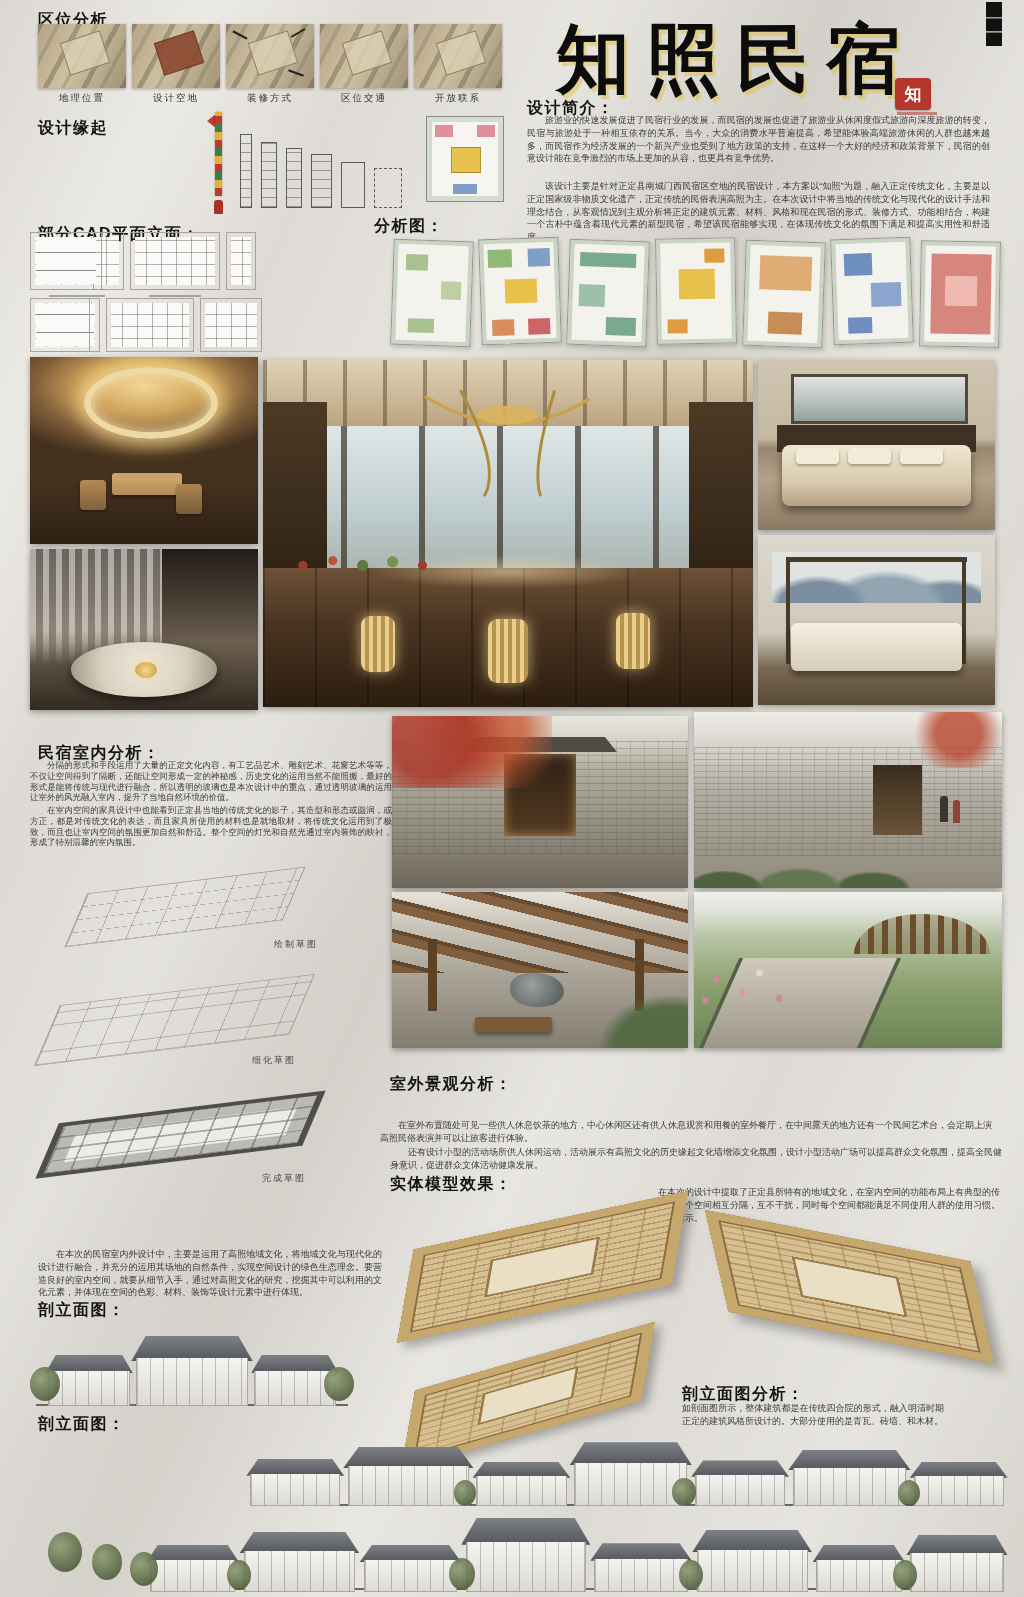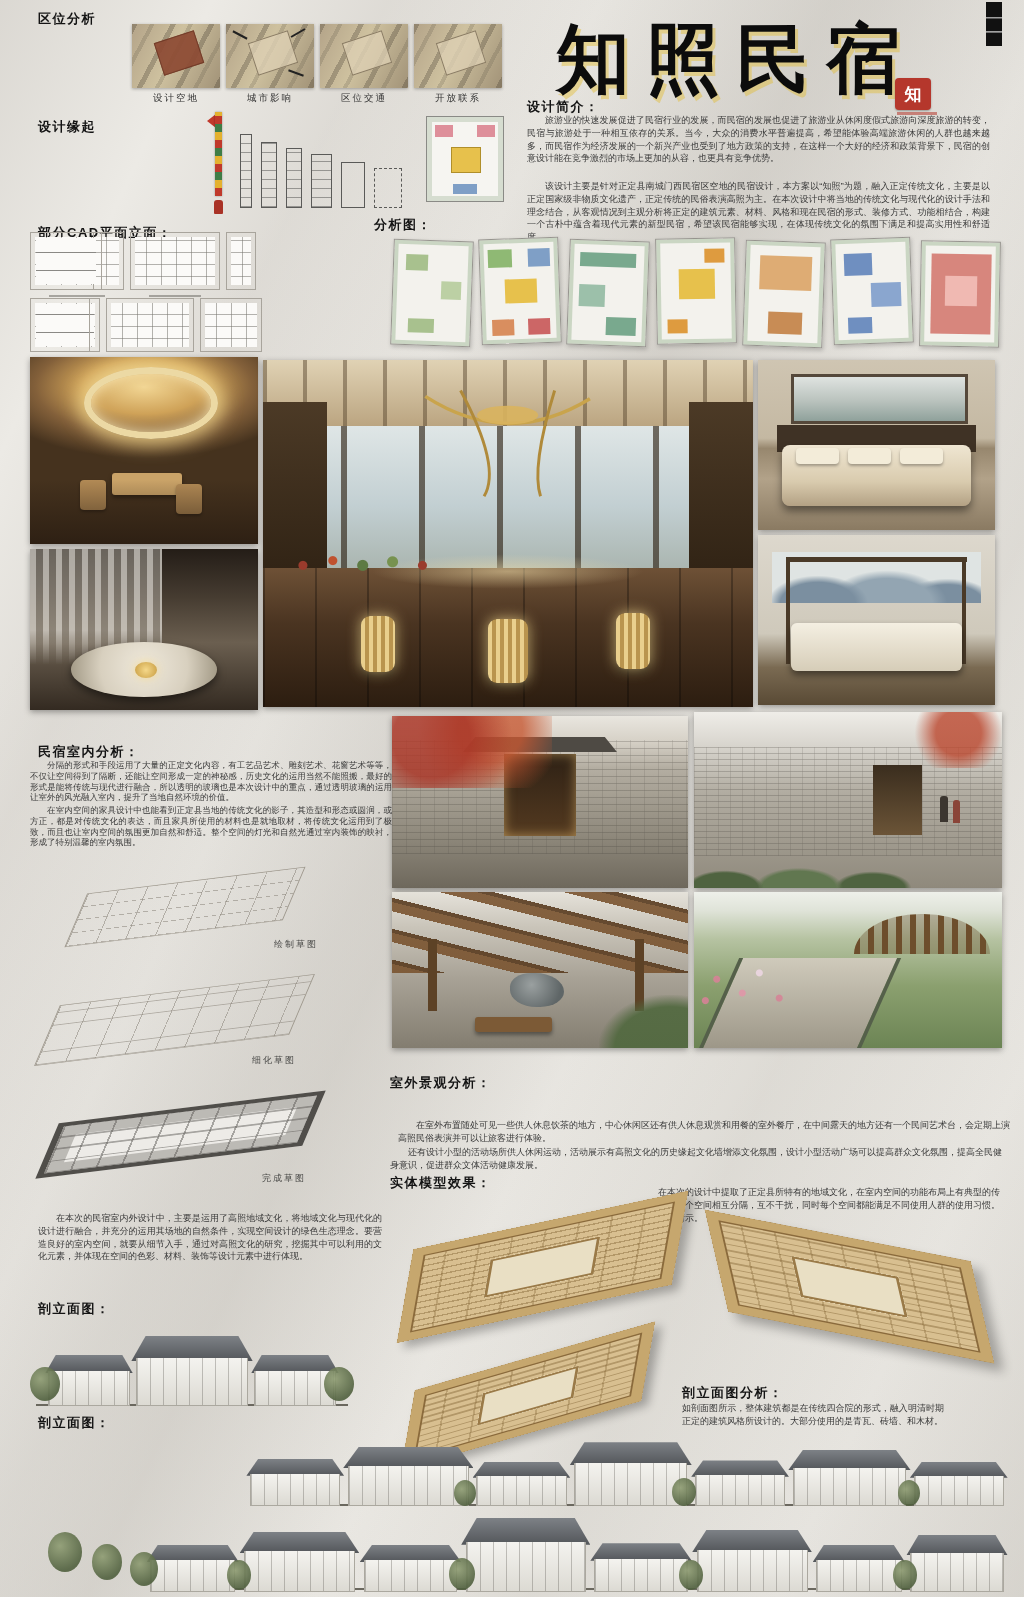--- a/index.html
+++ b/index.html
@@ -4,21 +4,21 @@
 <style>
   html,body{margin:0;padding:0;}
   body{width:1024px;height:1597px;font-family:"Liberation Sans",sans-serif;}
   .poster{position:relative;width:1024px;height:1597px;overflow:hidden;
     background:
       linear-gradient(115deg, rgba(175,170,162,.28) 0%, transparent 12%, rgba(190,185,178,.30) 22%, transparent 34%, rgba(172,167,158,.26) 47%, transparent 60%, rgba(188,184,176,.30) 72%, transparent 86%, rgba(175,170,160,.22) 100%),
       linear-gradient(300deg, rgba(160,155,148,.14) 0%, transparent 30%, rgba(160,155,148,.16) 55%, transparent 80%),
       #eceae5;}
   .abs{position:absolute;}
   h1,h2,p,figure,figcaption{margin:0;padding:0;}
-  .sec-h{font-size:13px;font-weight:bold;color:#141414;letter-spacing:1.5px;}
+  .sec-h{font-size:16px;font-weight:bold;color:#141414;letter-spacing:1.5px;}
   .body-t{font-size:9px;line-height:12.8px;color:#3a3a3a;text-align:justify;}
   .body-t.ind{text-indent:2em;}
   .small-t{font-size:8.5px;line-height:10.8px;color:#3a3a3a;text-align:justify;text-indent:2em;}
   .cap{font-size:9.5px;color:#333;text-align:center;letter-spacing:2px;}
   .ph{position:absolute;overflow:hidden;box-shadow:0 2px 6px rgba(0,0,0,.35);}
   
   .aerial{width:88px;height:64px;position:relative;overflow:hidden;box-shadow:0 1px 3px rgba(0,0,0,.3);
     background:
       repeating-linear-gradient(118deg, rgba(70,62,50,.30) 0 5px, transparent 5px 16px, rgba(95,88,72,.22) 16px 20px, transparent 20px 34px),
       linear-gradient(115deg,#b4a489 0%,#cec19f 45%,#a29378 100%);}
@@ -200,34 +200,40 @@
 </style>
 </head>
 <body>
 
 <div class="poster">
 
   <div class="edge-mark"></div>
 
   <h2 class="sec-h abs" style="left:38px;top:10px;">区位分析</h2>
 
+  <figure class="abs" style="left:38px;top:24px;">
+    <div class="aerial">
+        <div class="pale"></div>
+      </div>
+    <figcaption class="cap" style="margin-top:4px;">地理位置</figcaption>
+  </figure>
   <figure class="abs" style="left:132px;top:24px;">
     <div class="aerial">
         <div class="parcel"></div>
       </div>
     <figcaption class="cap" style="margin-top:4px;">设计空地</figcaption>
   </figure>
   <figure class="abs" style="left:226px;top:24px;">
     <div class="aerial">
         <div class="pale"></div>
       <div class="arrow" style="left:6px;top:10px;transform:rotate(28deg);"></div>
       <div class="arrow" style="right:8px;top:8px;transform:rotate(-30deg);"></div>
       <div class="arrow" style="right:10px;bottom:14px;transform:rotate(20deg);"></div>
     </div>
-    <figcaption class="cap" style="margin-top:4px;">城市影响</figcaption>
+    <figcaption class="cap" style="margin-top:4px;">装修方式</figcaption>
   </figure>
   <figure class="abs" style="left:320px;top:24px;">
     <div class="aerial">
         <div class="pale"></div>
       </div>
     <figcaption class="cap" style="margin-top:4px;">区位交通</figcaption>
   </figure>
   <figure class="abs" style="left:414px;top:24px;">
     <div class="aerial">
         <div class="pale"></div>
@@ -417,21 +423,21 @@
       <div class="axon"></div>
     </div>
   <span class="sk-label" style="left:252px;top:1054px;text-align:center;">细化草图</span>
 
   <div class="sk" style="left:28px;top:1082px;width:306px;height:106px;">
       <div class="axon dark"></div>
     </div>
   <span class="sk-label" style="left:262px;top:1172px;">完成草图</span>
 
   <h2 class="sec-h abs" style="left:390px;top:1074px;">室外景观分析：</h2>
-  <p class="body-t ind abs" style="left:398px;top:1119px;width:612px;">在室外布置随处可见一些供人休息饮茶的地方，中心休闲区还有供人休息观赏和用餐的室外餐厅，在中间露天的地方还有一个民间艺术台，会定期上演高照民俗表演并可以让旅客进行体验。</p>
+  <p class="body-t ind abs" style="left:380px;top:1119px;width:612px;">在室外布置随处可见一些供人休息饮茶的地方，中心休闲区还有供人休息观赏和用餐的室外餐厅，在中间露天的地方还有一个民间艺术台，会定期上演高照民俗表演并可以让旅客进行体验。</p>
   <p class="body-t ind abs" style="left:390px;top:1146px;width:612px;">还有设计小型的活动场所供人休闲运动，活动展示有高照文化的历史缘起文化墙增添文化氛围，设计小型活动广场可以提高群众文化氛围，提高全民健身意识，促进群众文体活动健康发展。</p>
 
   <h2 class="sec-h abs" style="left:390px;top:1174px;">实体模型效果：</h2>
   <p class="body-t ind abs" style="left:640px;top:1186px;width:360px;">在本次的设计中提取了正定县所特有的地域文化，在室内空间的功能布局上有典型的传统韵味，各个空间相互分隔，互不干扰，同时每个空间都能满足不同使用人群的使用习惯。如：模型所示。</p>
 
   <div class="model" style="left:390px;top:1192px;width:305px;height:150px;">
     <div class="mbody">
         <div class="court"></div>
       </div>
   </div>
@@ -439,21 +445,21 @@
     <div class="mbody">
         <div class="court"></div>
       </div>
   </div>
   <div class="model m-low" style="left:392px;top:1330px;width:272px;height:132px;">
     <div class="mbody">
         <div class="court"></div>
       </div>
   </div>
 
-  <p class="body-t ind abs" style="left:38px;top:1212px;width:344px;">在本次的民宿室内外设计中，主要是运用了高照地域文化，将地域文化与现代化的设计进行融合，并充分的运用其场地的自然条件，实现空间设计的绿色生态理念。要营造良好的室内空间，就要从细节入手，通过对高照文化的研究，挖掘其中可以利用的文化元素，并体现在空间的色彩、材料、装饰等设计元素中进行体现。</p>
+  <p class="body-t ind abs" style="left:38px;top:1248px;width:344px;">在本次的民宿室内外设计中，主要是运用了高照地域文化，将地域文化与现代化的设计进行融合，并充分的运用其场地的自然条件，实现空间设计的绿色生态理念。要营造良好的室内空间，就要从细节入手，通过对高照文化的研究，挖掘其中可以利用的文化元素，并体现在空间的色彩、材料、装饰等设计元素中进行体现。</p>
 
   <h2 class="sec-h abs" style="left:38px;top:1300px;">剖立面图：</h2>
   <div class="elev" style="left:36px;top:1318px;width:312px;height:88px;">
     <div class="gline" style="left:0;bottom:0;width:100%;"></div>
     <div class="bld" style="left:4%;width:26%;height:58%;">
         <div class="roof"></div>
         <div class="wall"></div>
       </div>
     <div class="bld" style="left:32%;width:36%;height:80%;">
         <div class="roof"></div>

